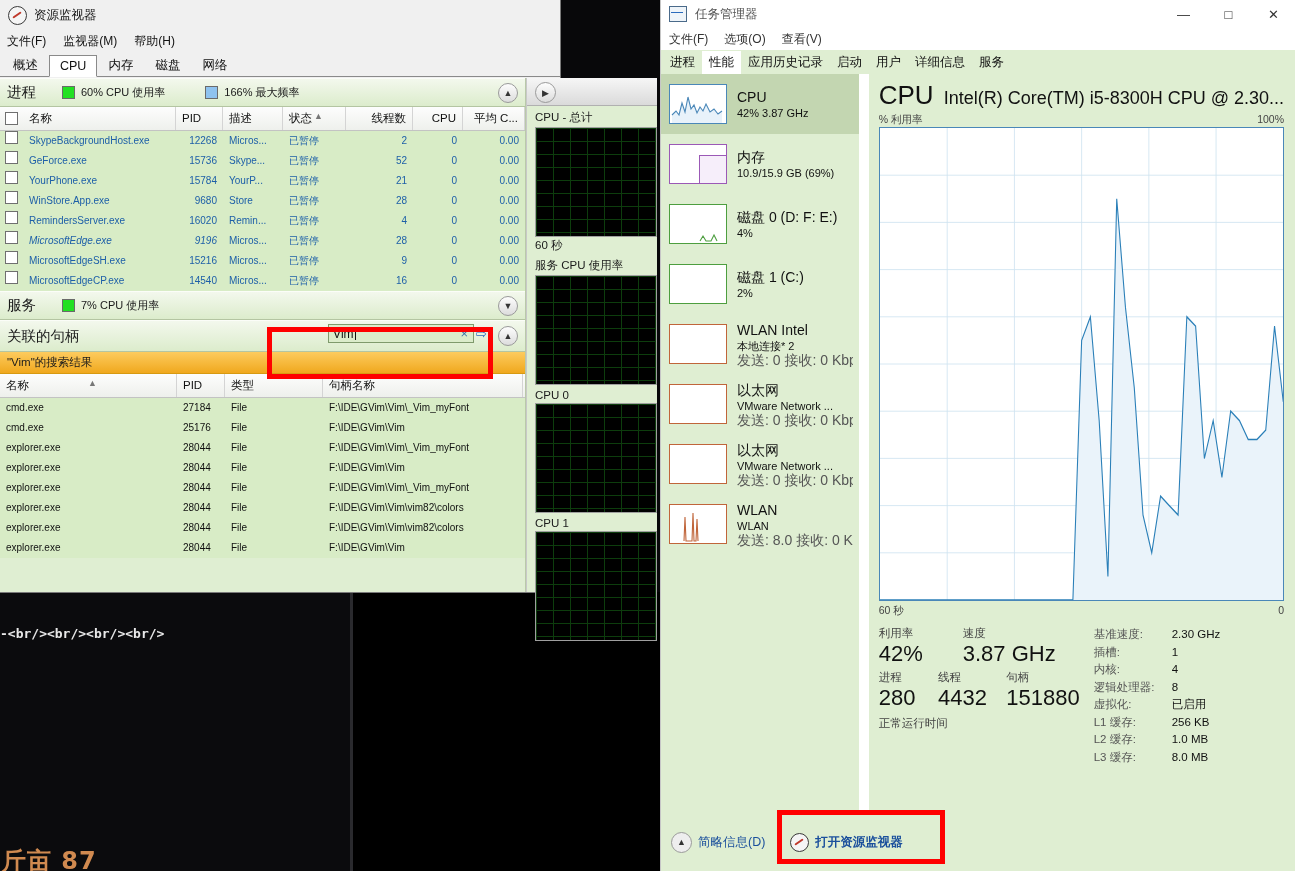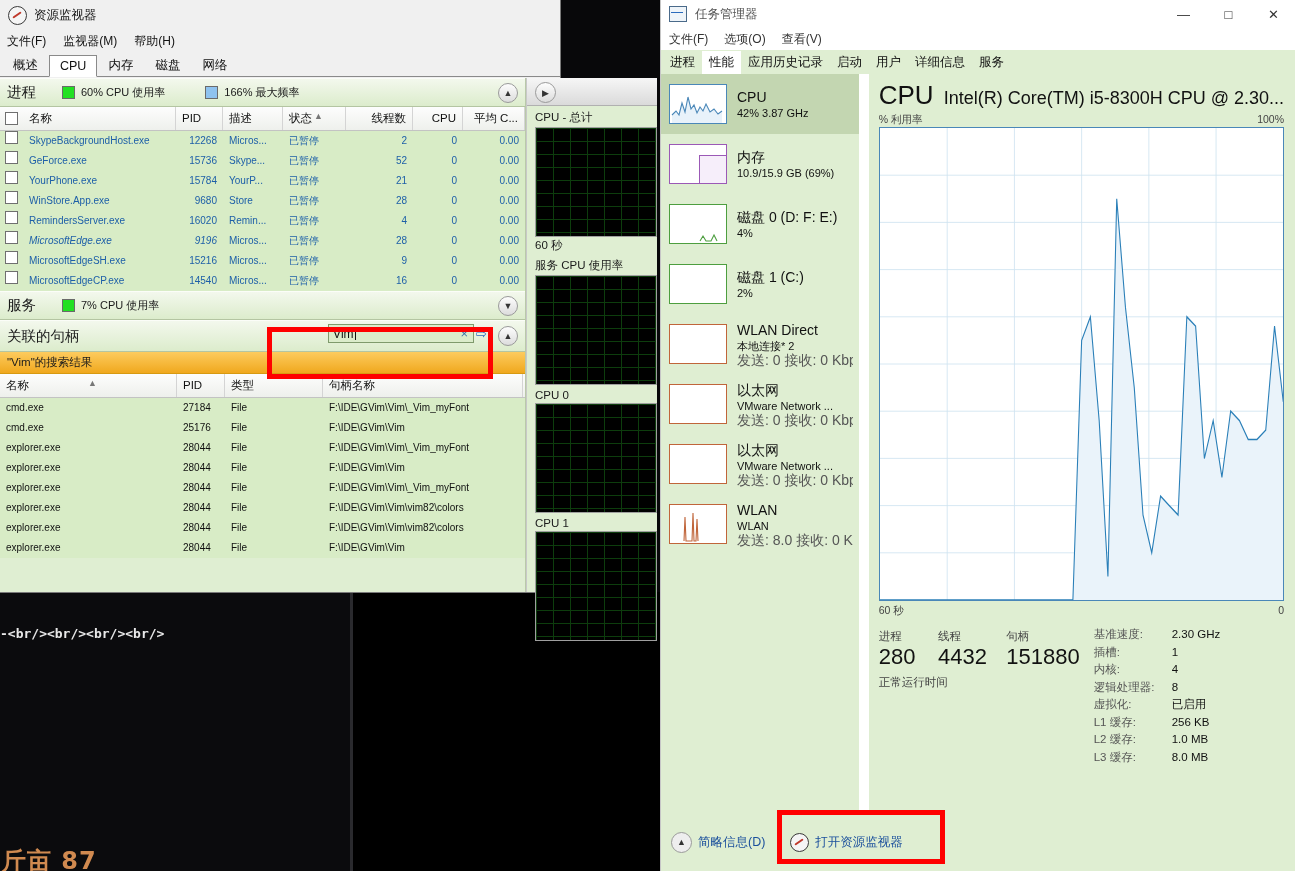--- a/index.html
+++ b/index.html
@@ -468,21 +468,21 @@
         <div class="res-item">
           <div class="res-thumb" style="border: 1.5px solid rgb(77, 158, 63);"></div>
           <div class="res-info">
             <div class="res-name">磁盘 1 (C:)</div>
             <div class="res-l2">2%</div>
           </div>
         </div>
         <div class="res-item">
           <div class="res-thumb" style="border: 1.5px solid rgb(192, 101, 58);"></div>
           <div class="res-info">
-            <div class="res-name">WLAN Direct</div>
+            <div class="res-name">WLAN Intel</div>
             <div class="res-l2">本地连接* 2</div>
             <div class="res-l3">发送: 0 接收: 0 Kbps</div>
           </div>
         </div>
         <div class="res-item">
           <div class="res-thumb" style="border: 1.5px solid rgb(192, 101, 58);"></div>
           <div class="res-info">
             <div class="res-name">以太网</div>
             <div class="res-l2">VMware Network ...</div>
             <div class="res-l3">发送: 0 接收: 0 Kbps</div>
@@ -545,20 +545,30 @@
         </svg>
       </div>
 
       <div class="axis-row">
         <span>60 秒</span>
         <span>0</span>
       </div>
 
       <div class="stats">
         <div class="stat-left">
+          <div class="srow">
+            <div class="scol" style="width:70px">
+              <div class="s-lbl">利用率</div>
+              <div class="s-val">42%</div>
+            </div>
+            <div class="scol">
+              <div class="s-lbl">速度</div>
+              <div class="s-val">3.87 GHz</div>
+            </div>
+          </div>
           <div class="srow" style="margin-top:3px">
             <div class="scol" style="width:60px">
               <div class="s-lbl">进程</div>
               <div class="s-val">280</div>
             </div>
             <div class="scol" style="width:72px">
               <div class="s-lbl">线程</div>
               <div class="s-val">4432</div>
             </div>
             <div class="scol">
@@ -610,18 +620,18 @@
   </div>
 
   <div id="tm-footer">
     <span class="footbtn">
       <i class="circbtn">▲</i>
       <b style="font-weight:normal">简略信息(D)</b>
     </span>
     <span class="sep"></span>
     <span class="footbtn">
       <i class="rm-ico" style="margin-right:6px"></i>
-      <b style="font-weight:normal">打开资源监视器</b>
+      <b style="font-weight:bold">打开资源监视器</b>
     </span>
   </div>
 
   <div class="redbox" style="left:116px;top:810px;width:168px;height:54px;"></div>
 </div>
 
 </body></html>

